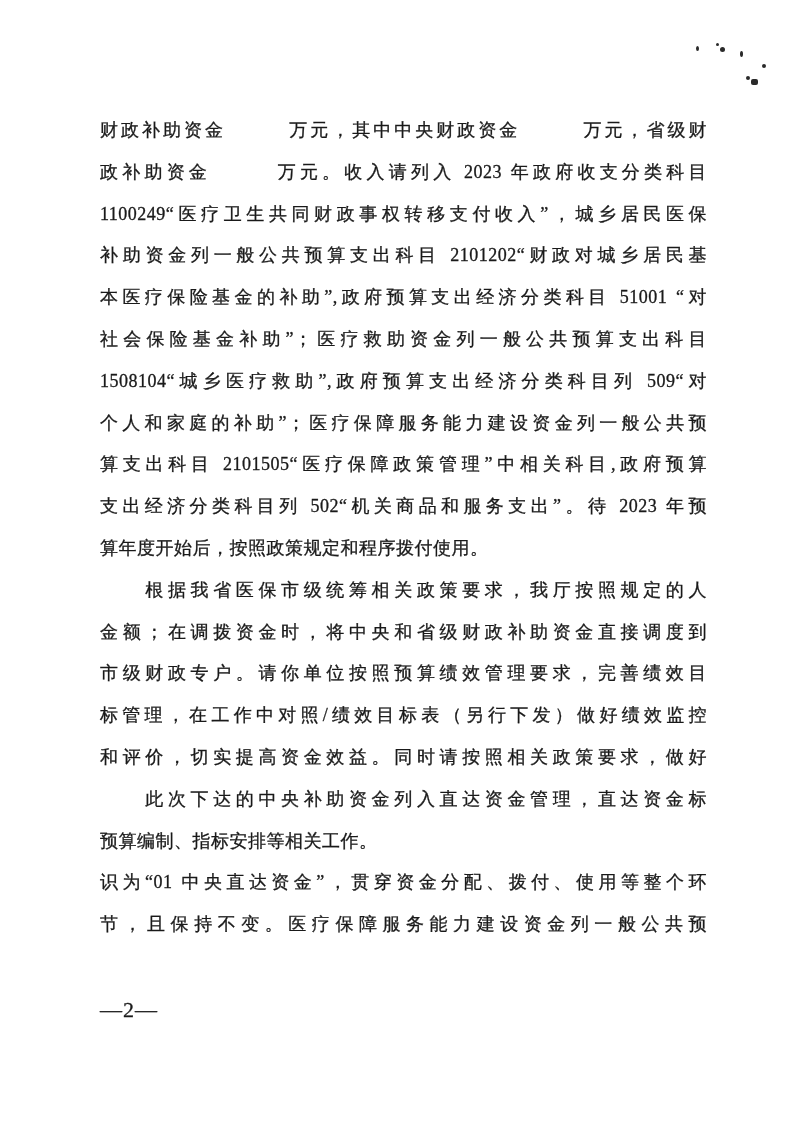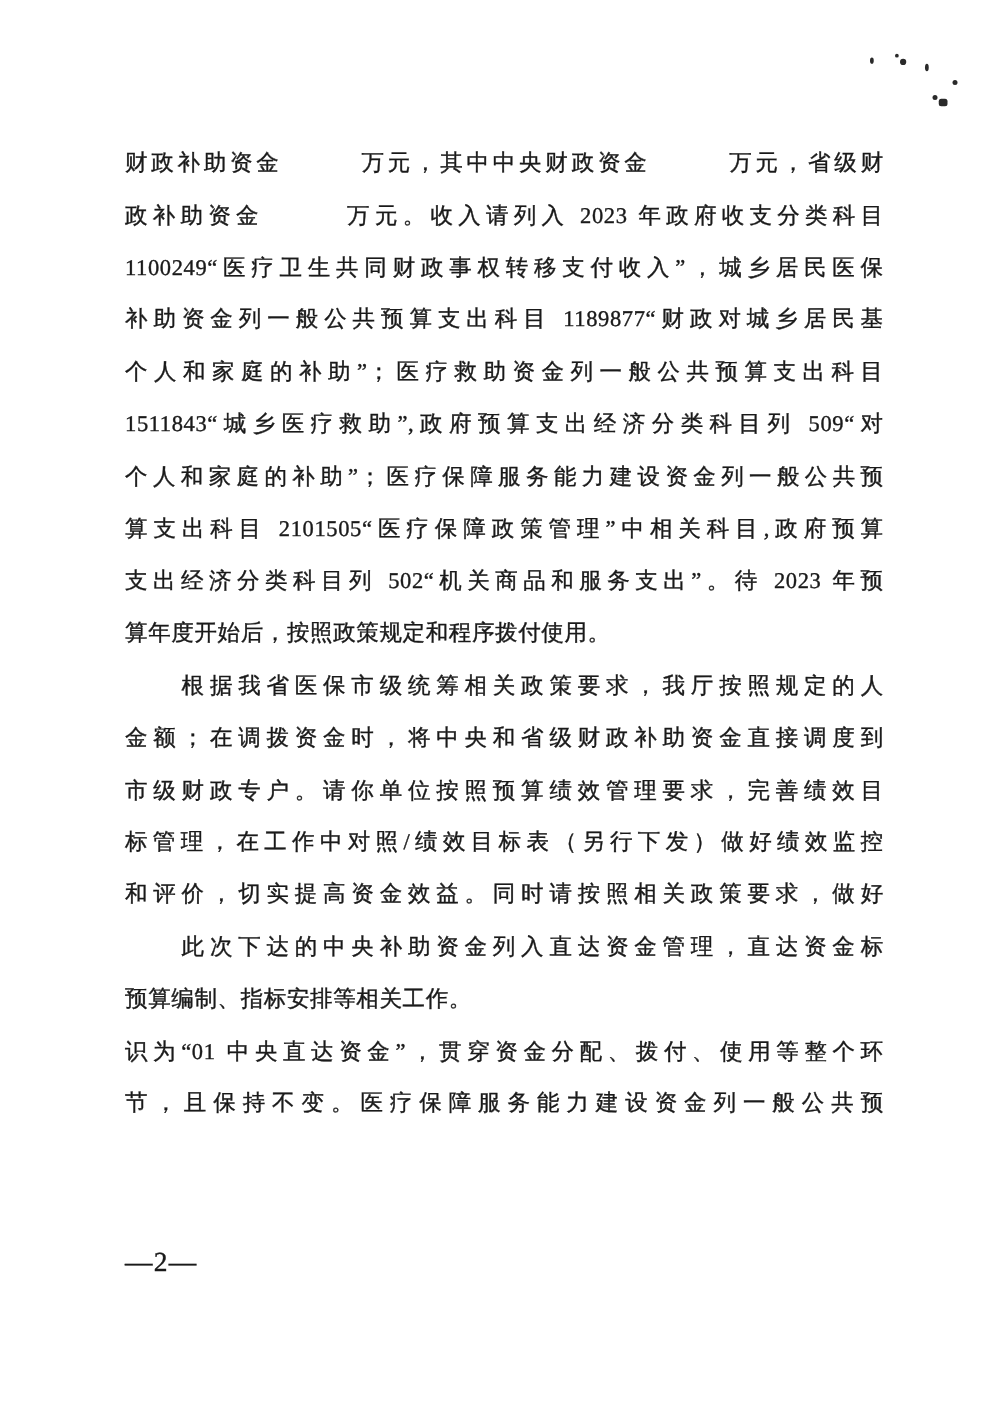--- a/index.html
+++ b/index.html
@@ -63,23 +63,24 @@
   <div class="speck" style="left:720px; top:47px; width:5px; height:5px;"></div>
   <div class="speck" style="left:740px; top:51px; width:3px; height:6px;"></div>
   <div class="speck" style="left:762px; top:64px; width:4px; height:4px;"></div>
   <div class="speck" style="left:746px; top:76px; width:4px; height:4px;"></div>
   <div class="speck" style="left:751px; top:79px; width:7px; height:6px; border-radius:2px;"></div>
 
   <div class="doc-body">
       <div class="line fill">财政补助资金　　　万元，其中中央财政资金　　　万元，省级财</div>
       <div class="line fill">政补助资金　　　万元。收入请列入 2023 年政府收支分类科目</div>
       <div class="line fill">1100249“医疗卫生共同财政事权转移支付收入”，城乡居民医保</div>
-      <div class="line fill">补助资金列一般公共预算支出科目 1189877“财政对城乡居民基</div>
-      <div class="line fill">个人和家庭的补助”；医疗救助资金列一般公共预算支出科目</div>
-      <div class="line fill">1511843“城乡医疗救助”,政府预算支出经济分类科目列 509“对</div>
+      <div class="line fill">补助资金列一般公共预算支出科目 2101202“财政对城乡居民基</div>
+      <div class="line fill">本医疗保险基金的补助”,政府预算支出经济分类科目 51001 “对</div>
+      <div class="line fill">社会保险基金补助”；医疗救助资金列一般公共预算支出科目</div>
+      <div class="line fill">1508104“城乡医疗救助”,政府预算支出经济分类科目列 509“对</div>
       <div class="line fill">个人和家庭的补助”；医疗保障服务能力建设资金列一般公共预</div>
       <div class="line fill">算支出科目 2101505“医疗保障政策管理”中相关科目,政府预算</div>
       <div class="line fill">支出经济分类科目列 502“机关商品和服务支出”。待 2023 年预</div>
       <div class="line end">算年度开始后，按照政策规定和程序拨付使用。</div>
       <div class="line fill">　　根据我省医保市级统筹相关政策要求，我厅按照规定的人</div>
       <div class="line fill">金额；在调拨资金时，将中央和省级财政补助资金直接调度到</div>
       <div class="line fill">市级财政专户。请你单位按照预算绩效管理要求，完善绩效目</div>
       <div class="line fill">标管理，在工作中对照/绩效目标表（另行下发）做好绩效监控</div>
       <div class="line fill">和评价，切实提高资金效益。同时请按照相关政策要求，做好</div>
       <div class="line fill">　　此次下达的中央补助资金列入直达资金管理，直达资金标</div>

